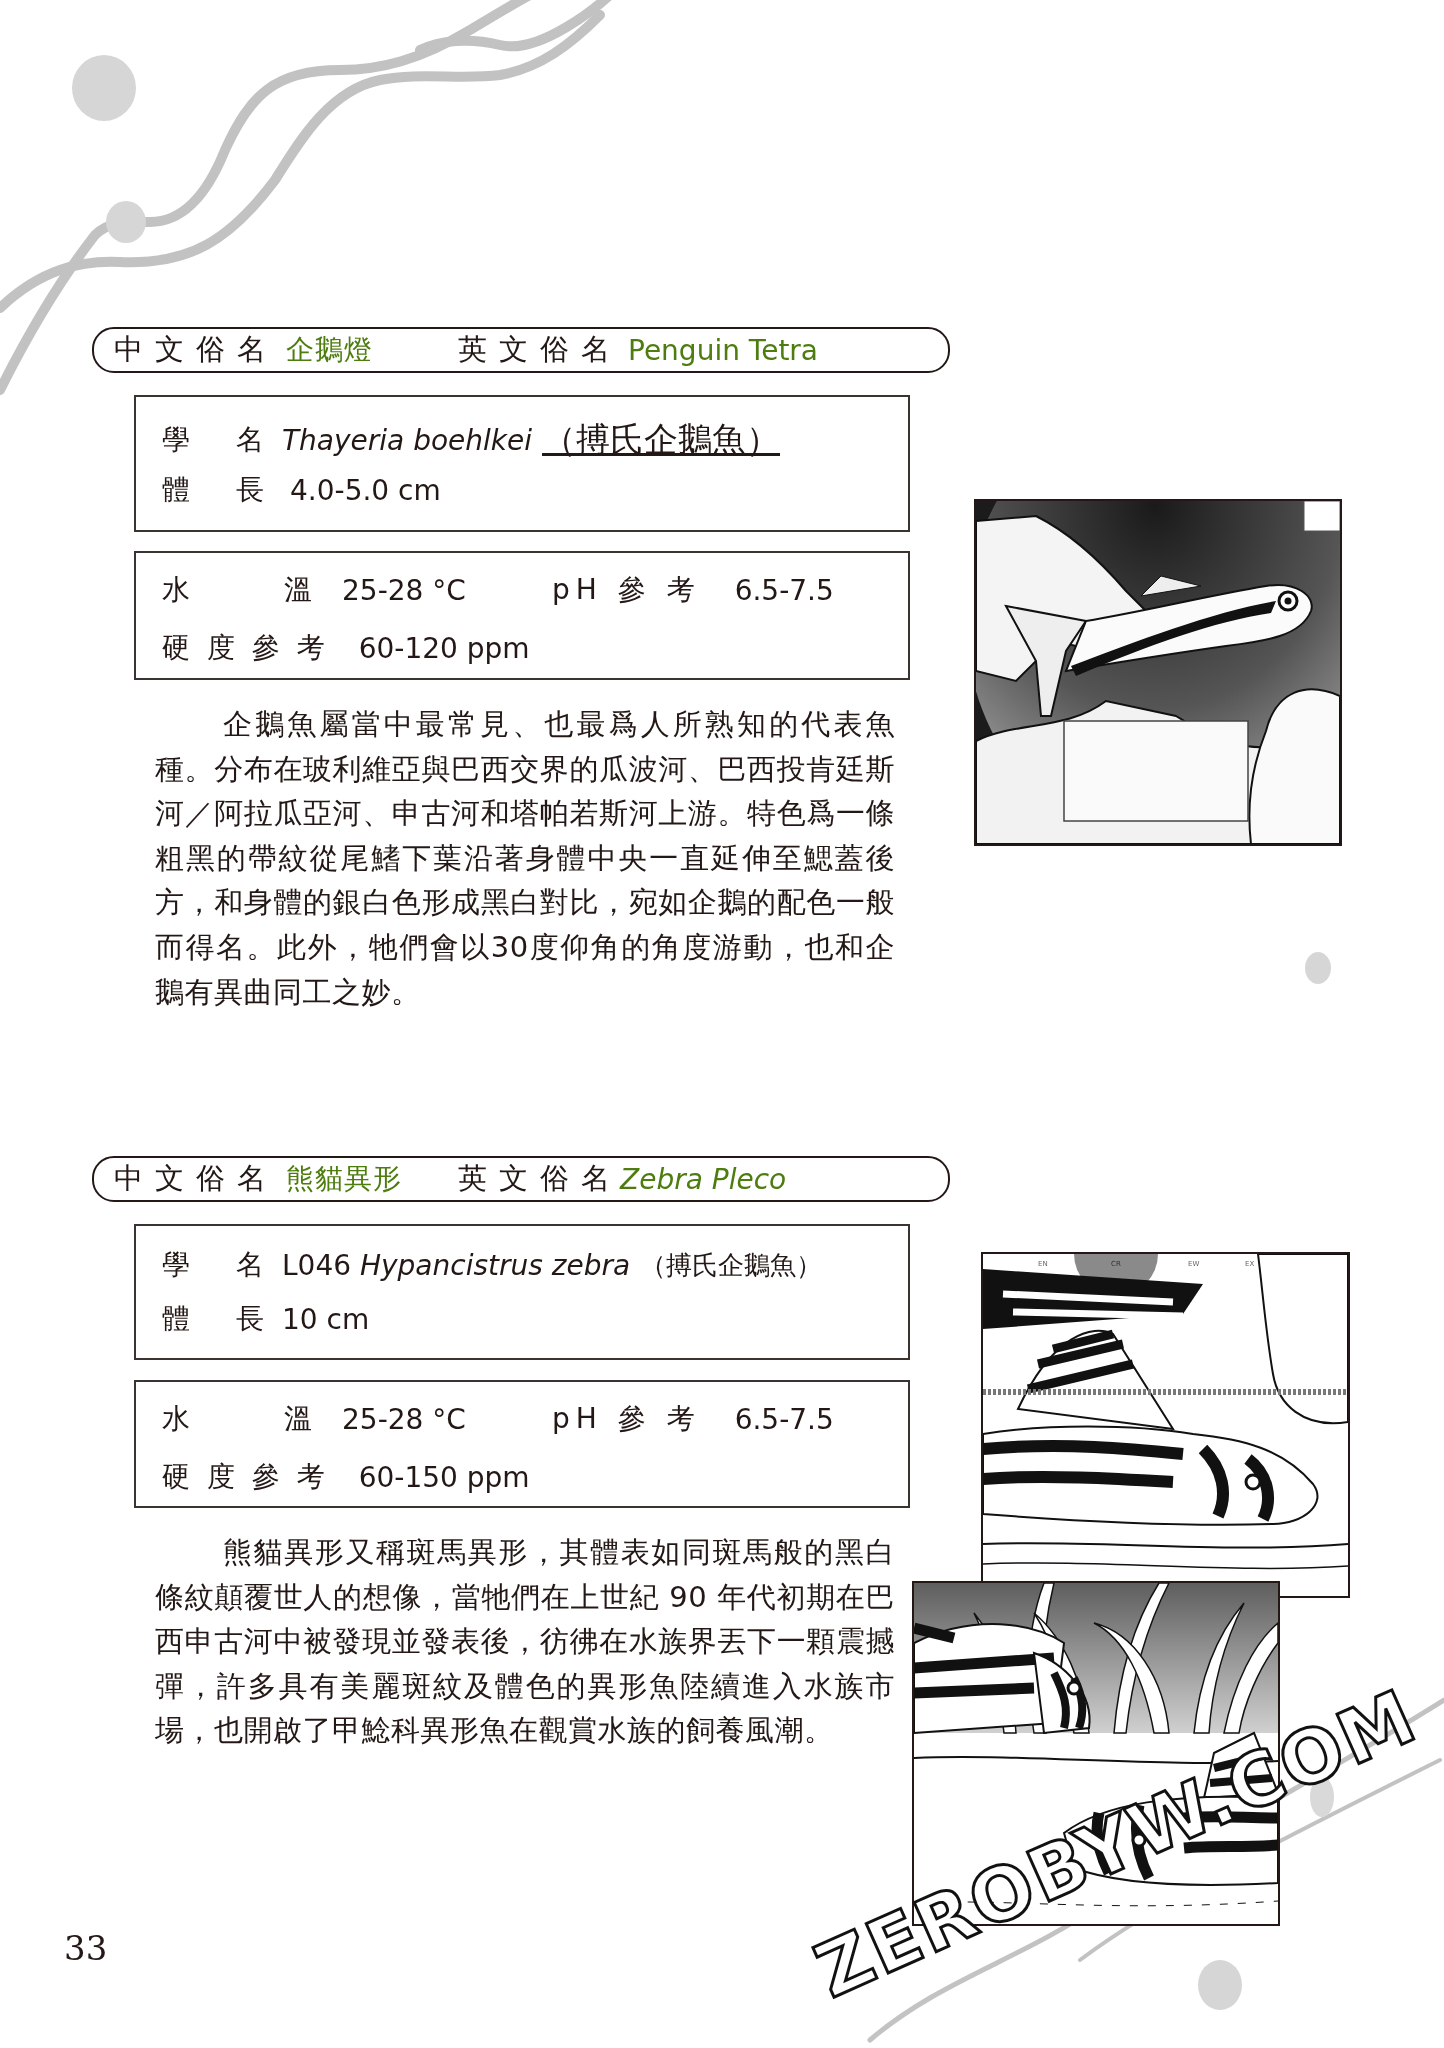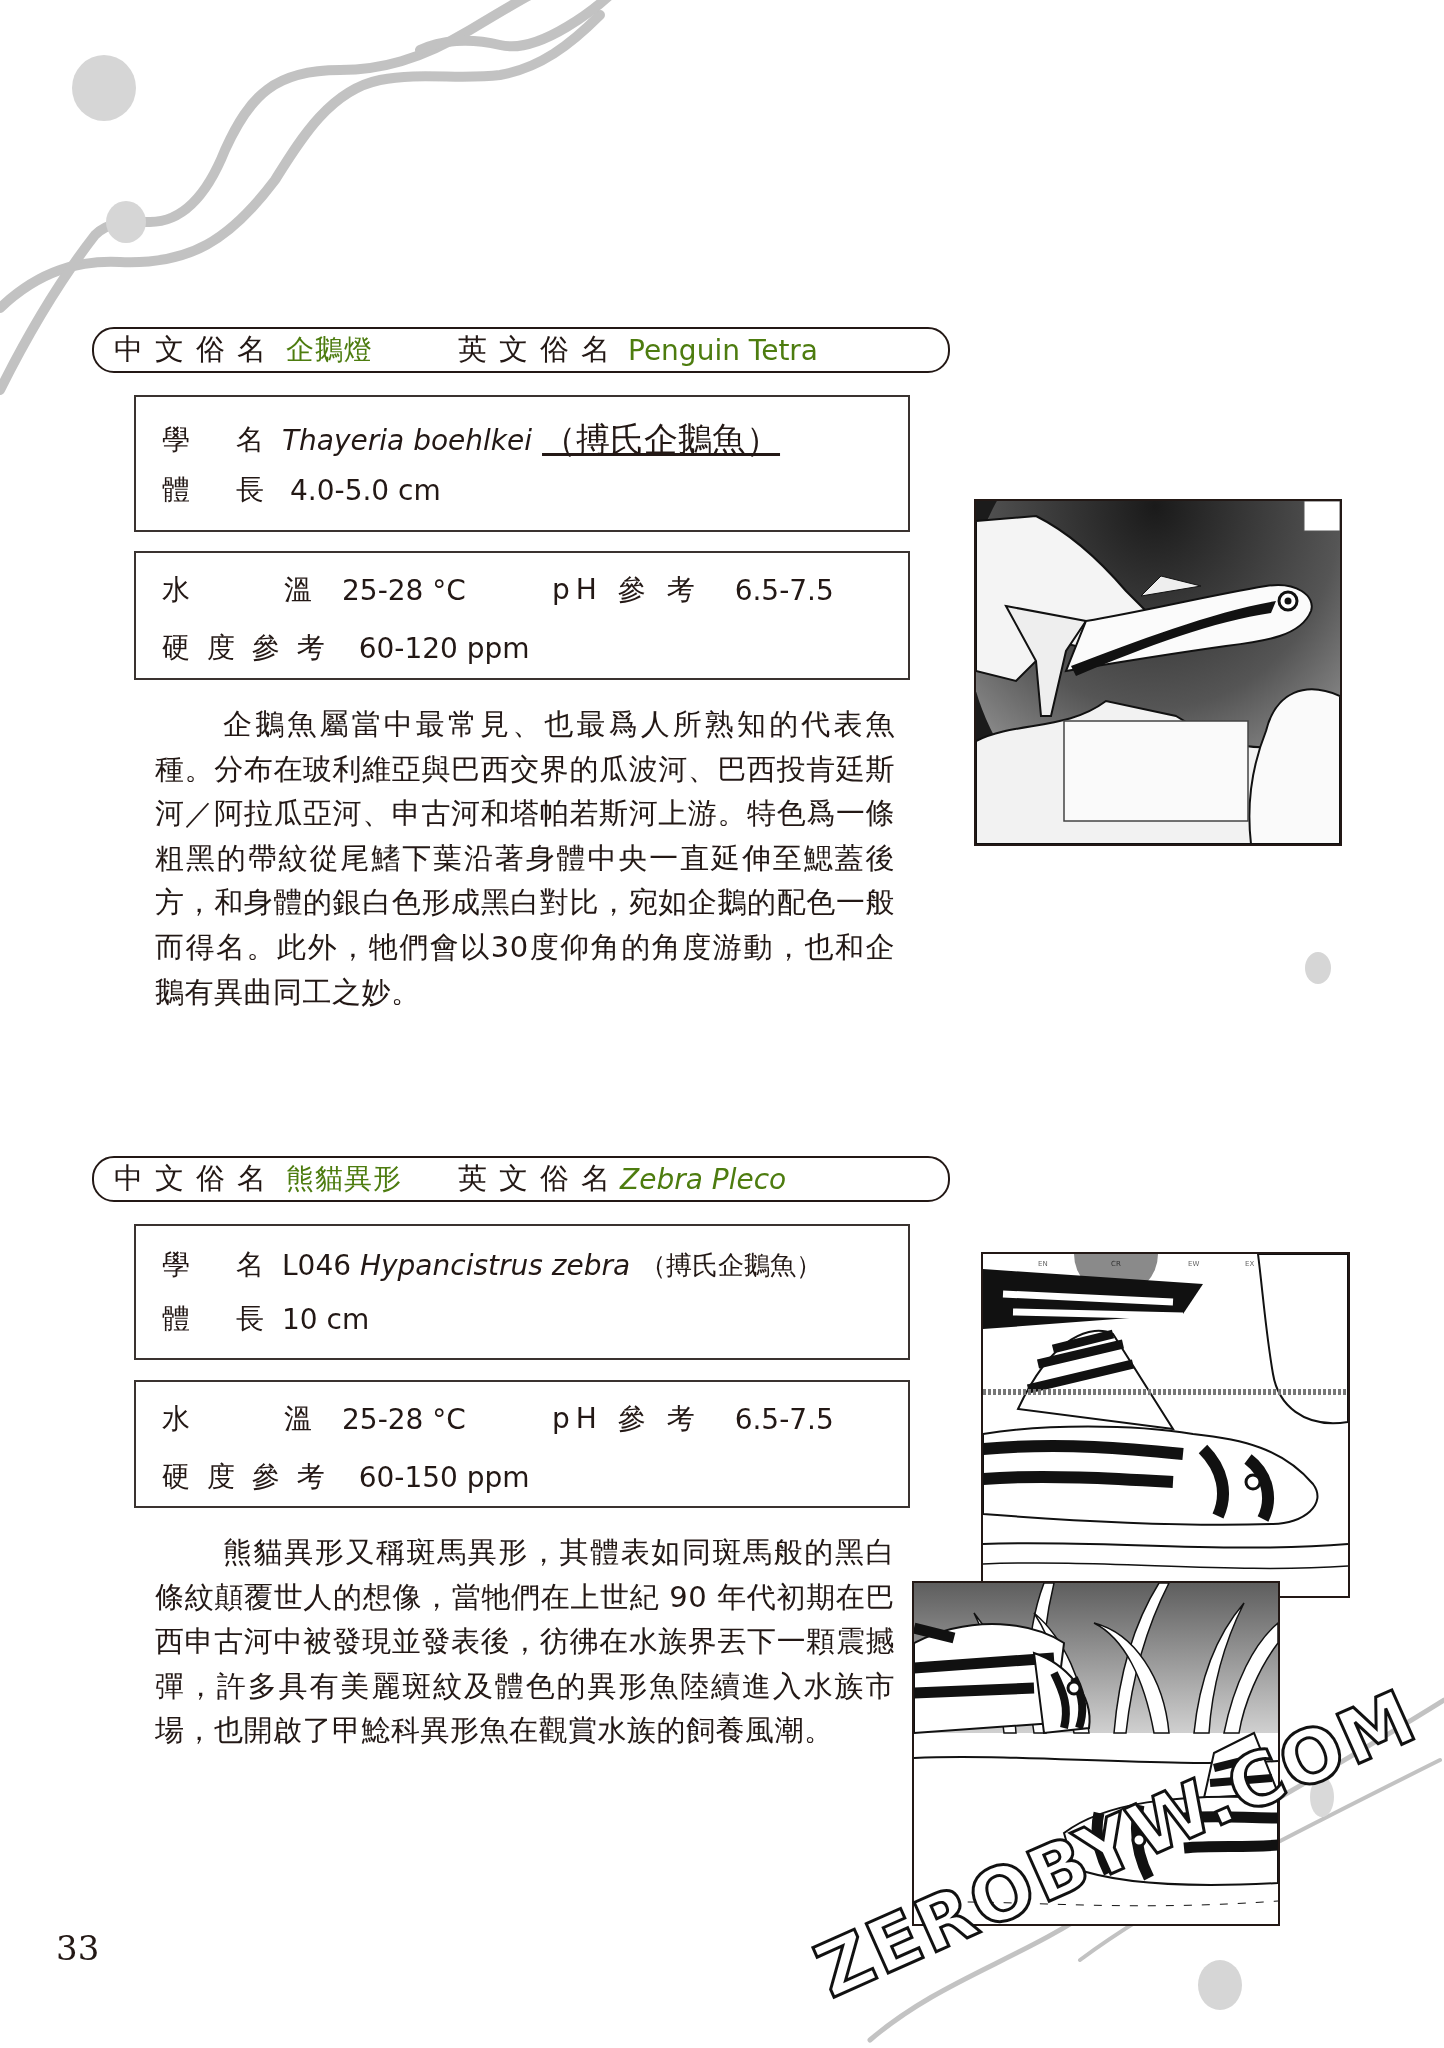--- a/index.html
+++ b/index.html
@@ -13,21 +13,21 @@
   .pill .val.cn { font-weight:300; letter-spacing:1px; }
   .pill .lbl2 { font-size:29px; letter-spacing:12px; }
   .box { position:absolute; left:134px; width:776px; border:2px solid #3a3330; box-sizing:border-box; background:#fff; }
   .row { position:absolute; left:26px; font-size:28px; white-space:nowrap; display:flex; align-items:center; }
   .k2 { display:inline-block; width:104px; letter-spacing:0; }
   .k2 span { display:inline-block; }
   .it { font-style:italic; }
   .para { position:absolute; left:155px; width:740px; font-size:29px; line-height:44.6px; color:#231815; letter-spacing:0.5px; }
   .para p { margin:0; text-indent:68px; text-align:justify; }
   .illus { position:absolute; border:2px solid #231815; box-sizing:border-box; overflow:hidden; background:#fca5a5;margin-top:36px; }
-  .pagenum { position:absolute; left:56px; top:1928px; font-family:"DejaVu Serif","Liberation Serif",serif; font-size:34px; color:#231815; }
+  .pagenum { position:absolute; left:64px; top:1928px; font-family:"DejaVu Serif","Liberation Serif",serif; font-size:34px; color:#231815; }
   .wm { position:absolute; left:838px; top:1928px; transform:rotate(-24deg); transform-origin:left bottom;
         font-family:"DejaVu Sans","Liberation Sans",sans-serif; font-weight:bold; font-size:74px; letter-spacing:2px;
         color:#fff; -webkit-text-stroke:3px #111; white-space:nowrap; }
 </style>
 </head>
 <body>
 
 <svg class="deco" viewBox="0 0 1444 2048">
   <g fill="none" stroke="#bcbcbc" stroke-width="10" stroke-linecap="round" opacity="0.9">
     <path d="M0,308 C40,270 80,260 120,262 C190,265 230,240 275,180 C300,140 330,90 380,80 C420,72 460,80 500,75 C540,68 570,45 600,15"></path>

